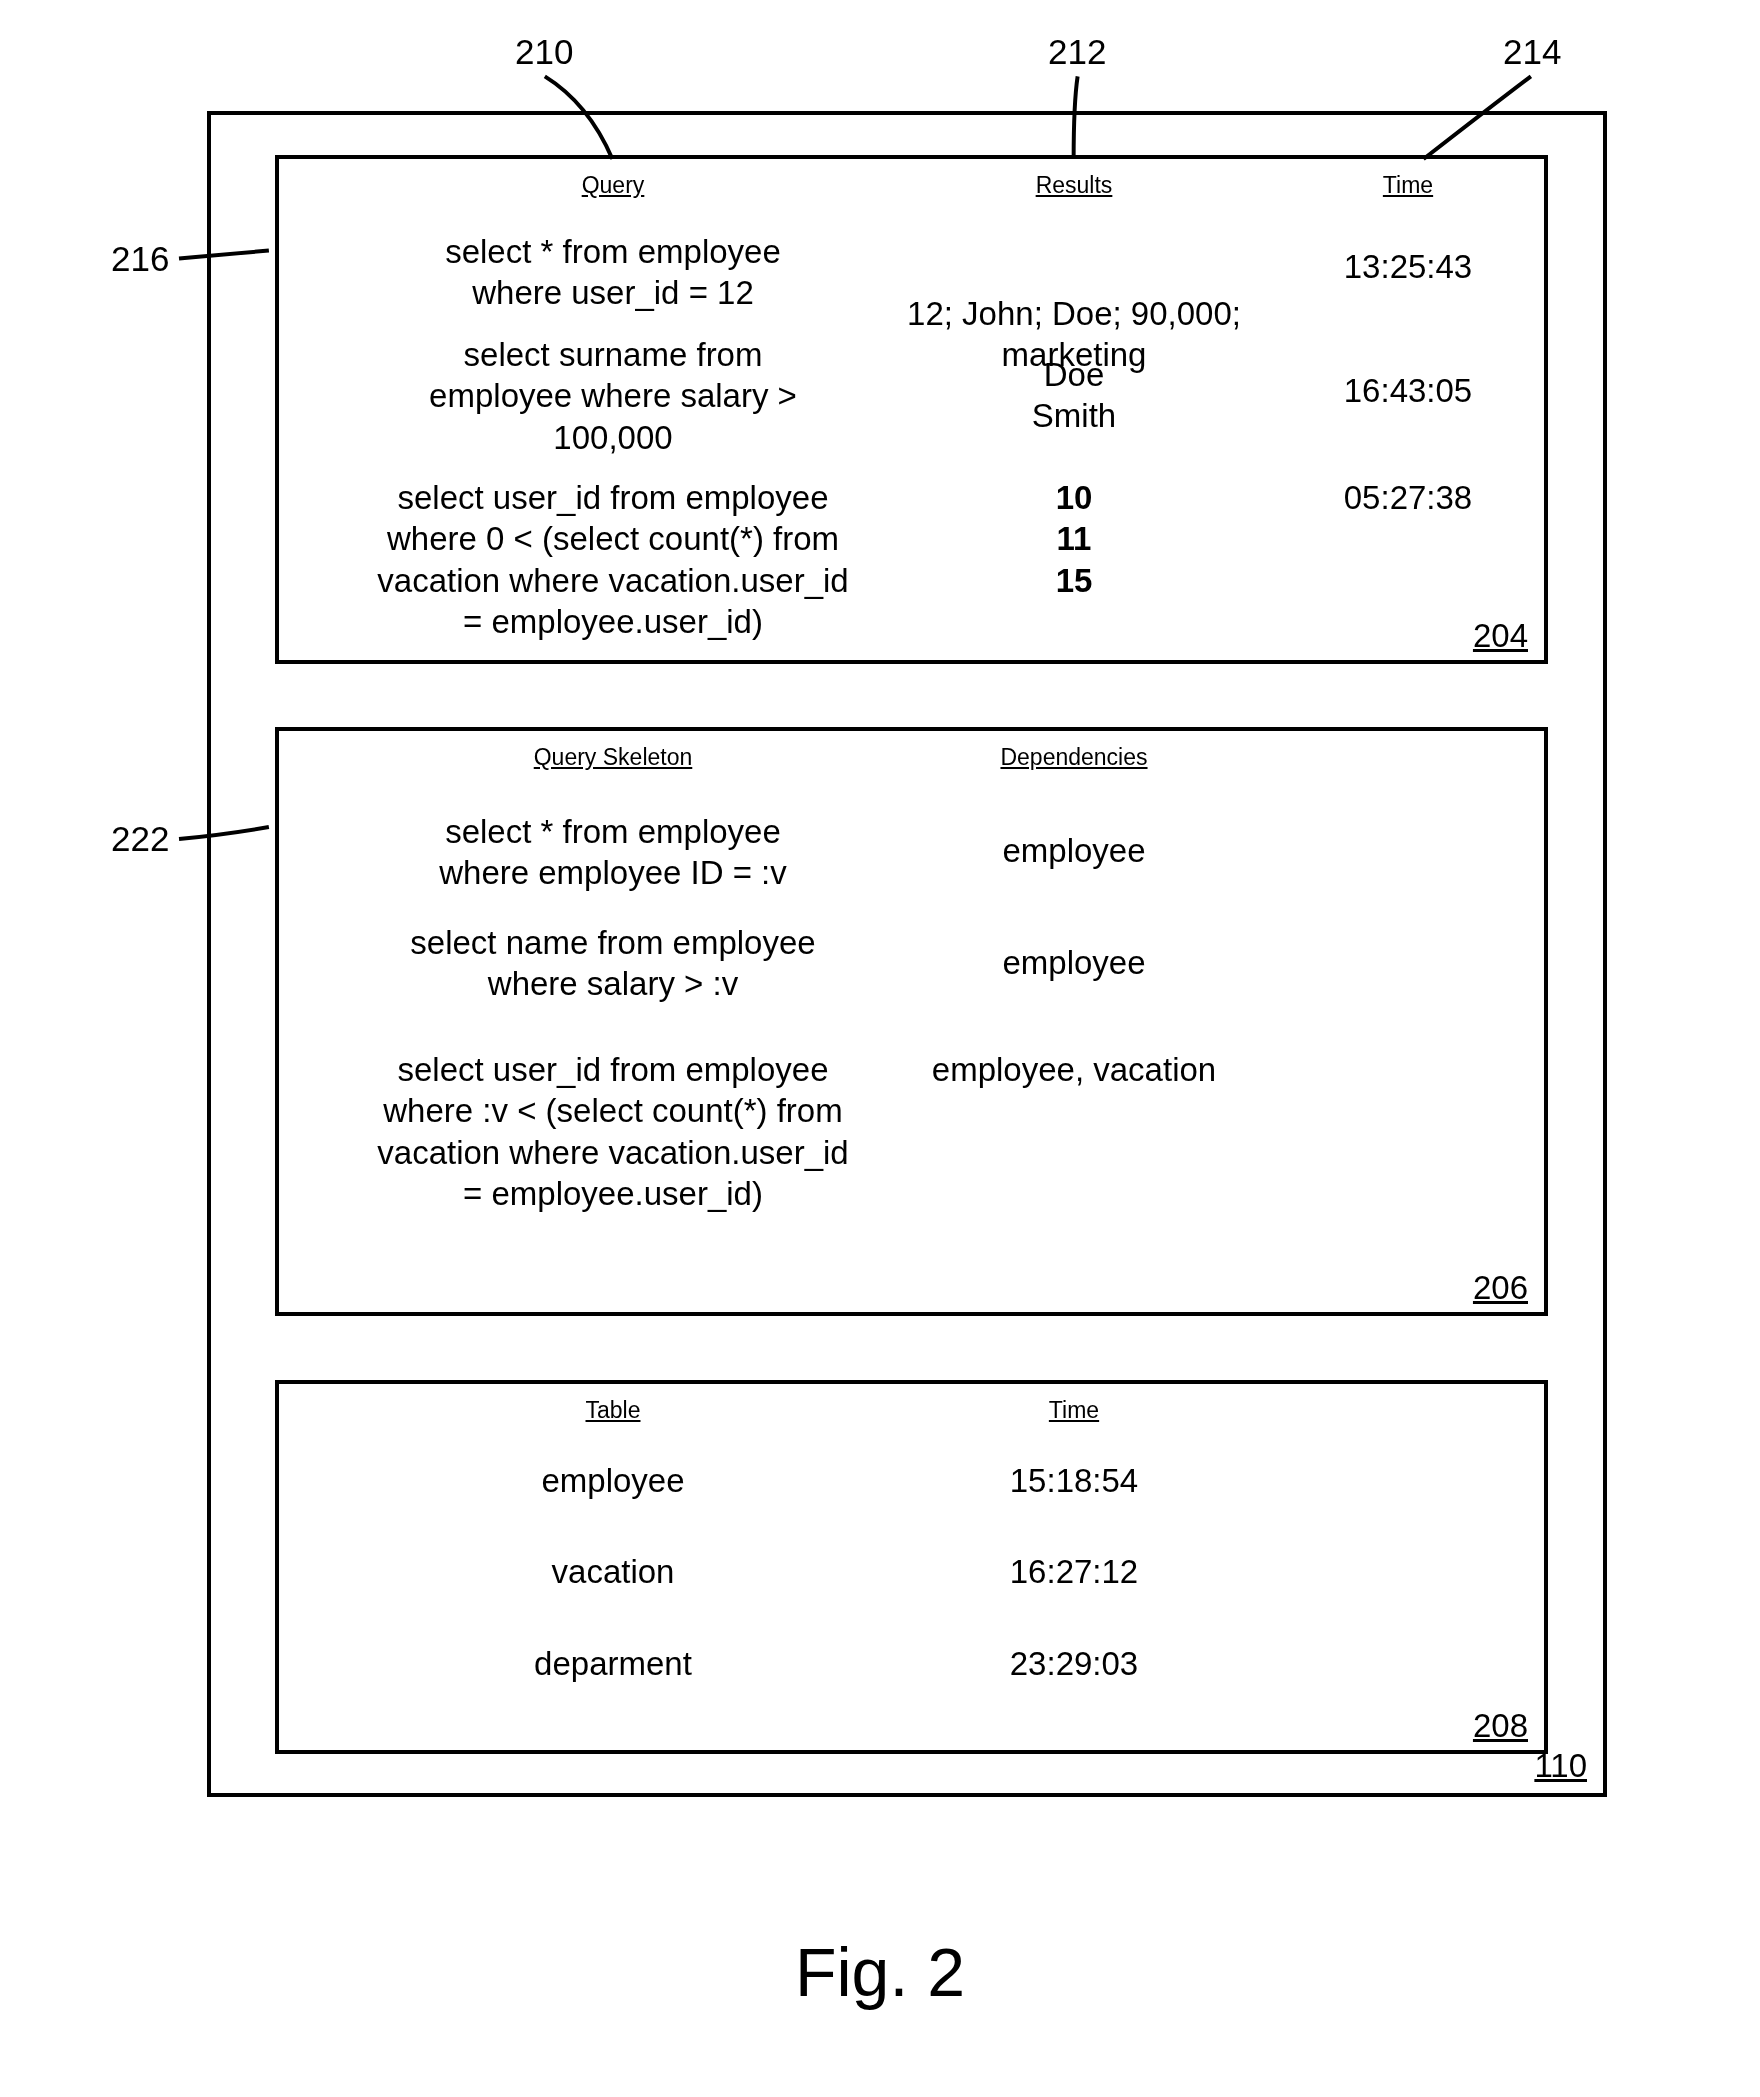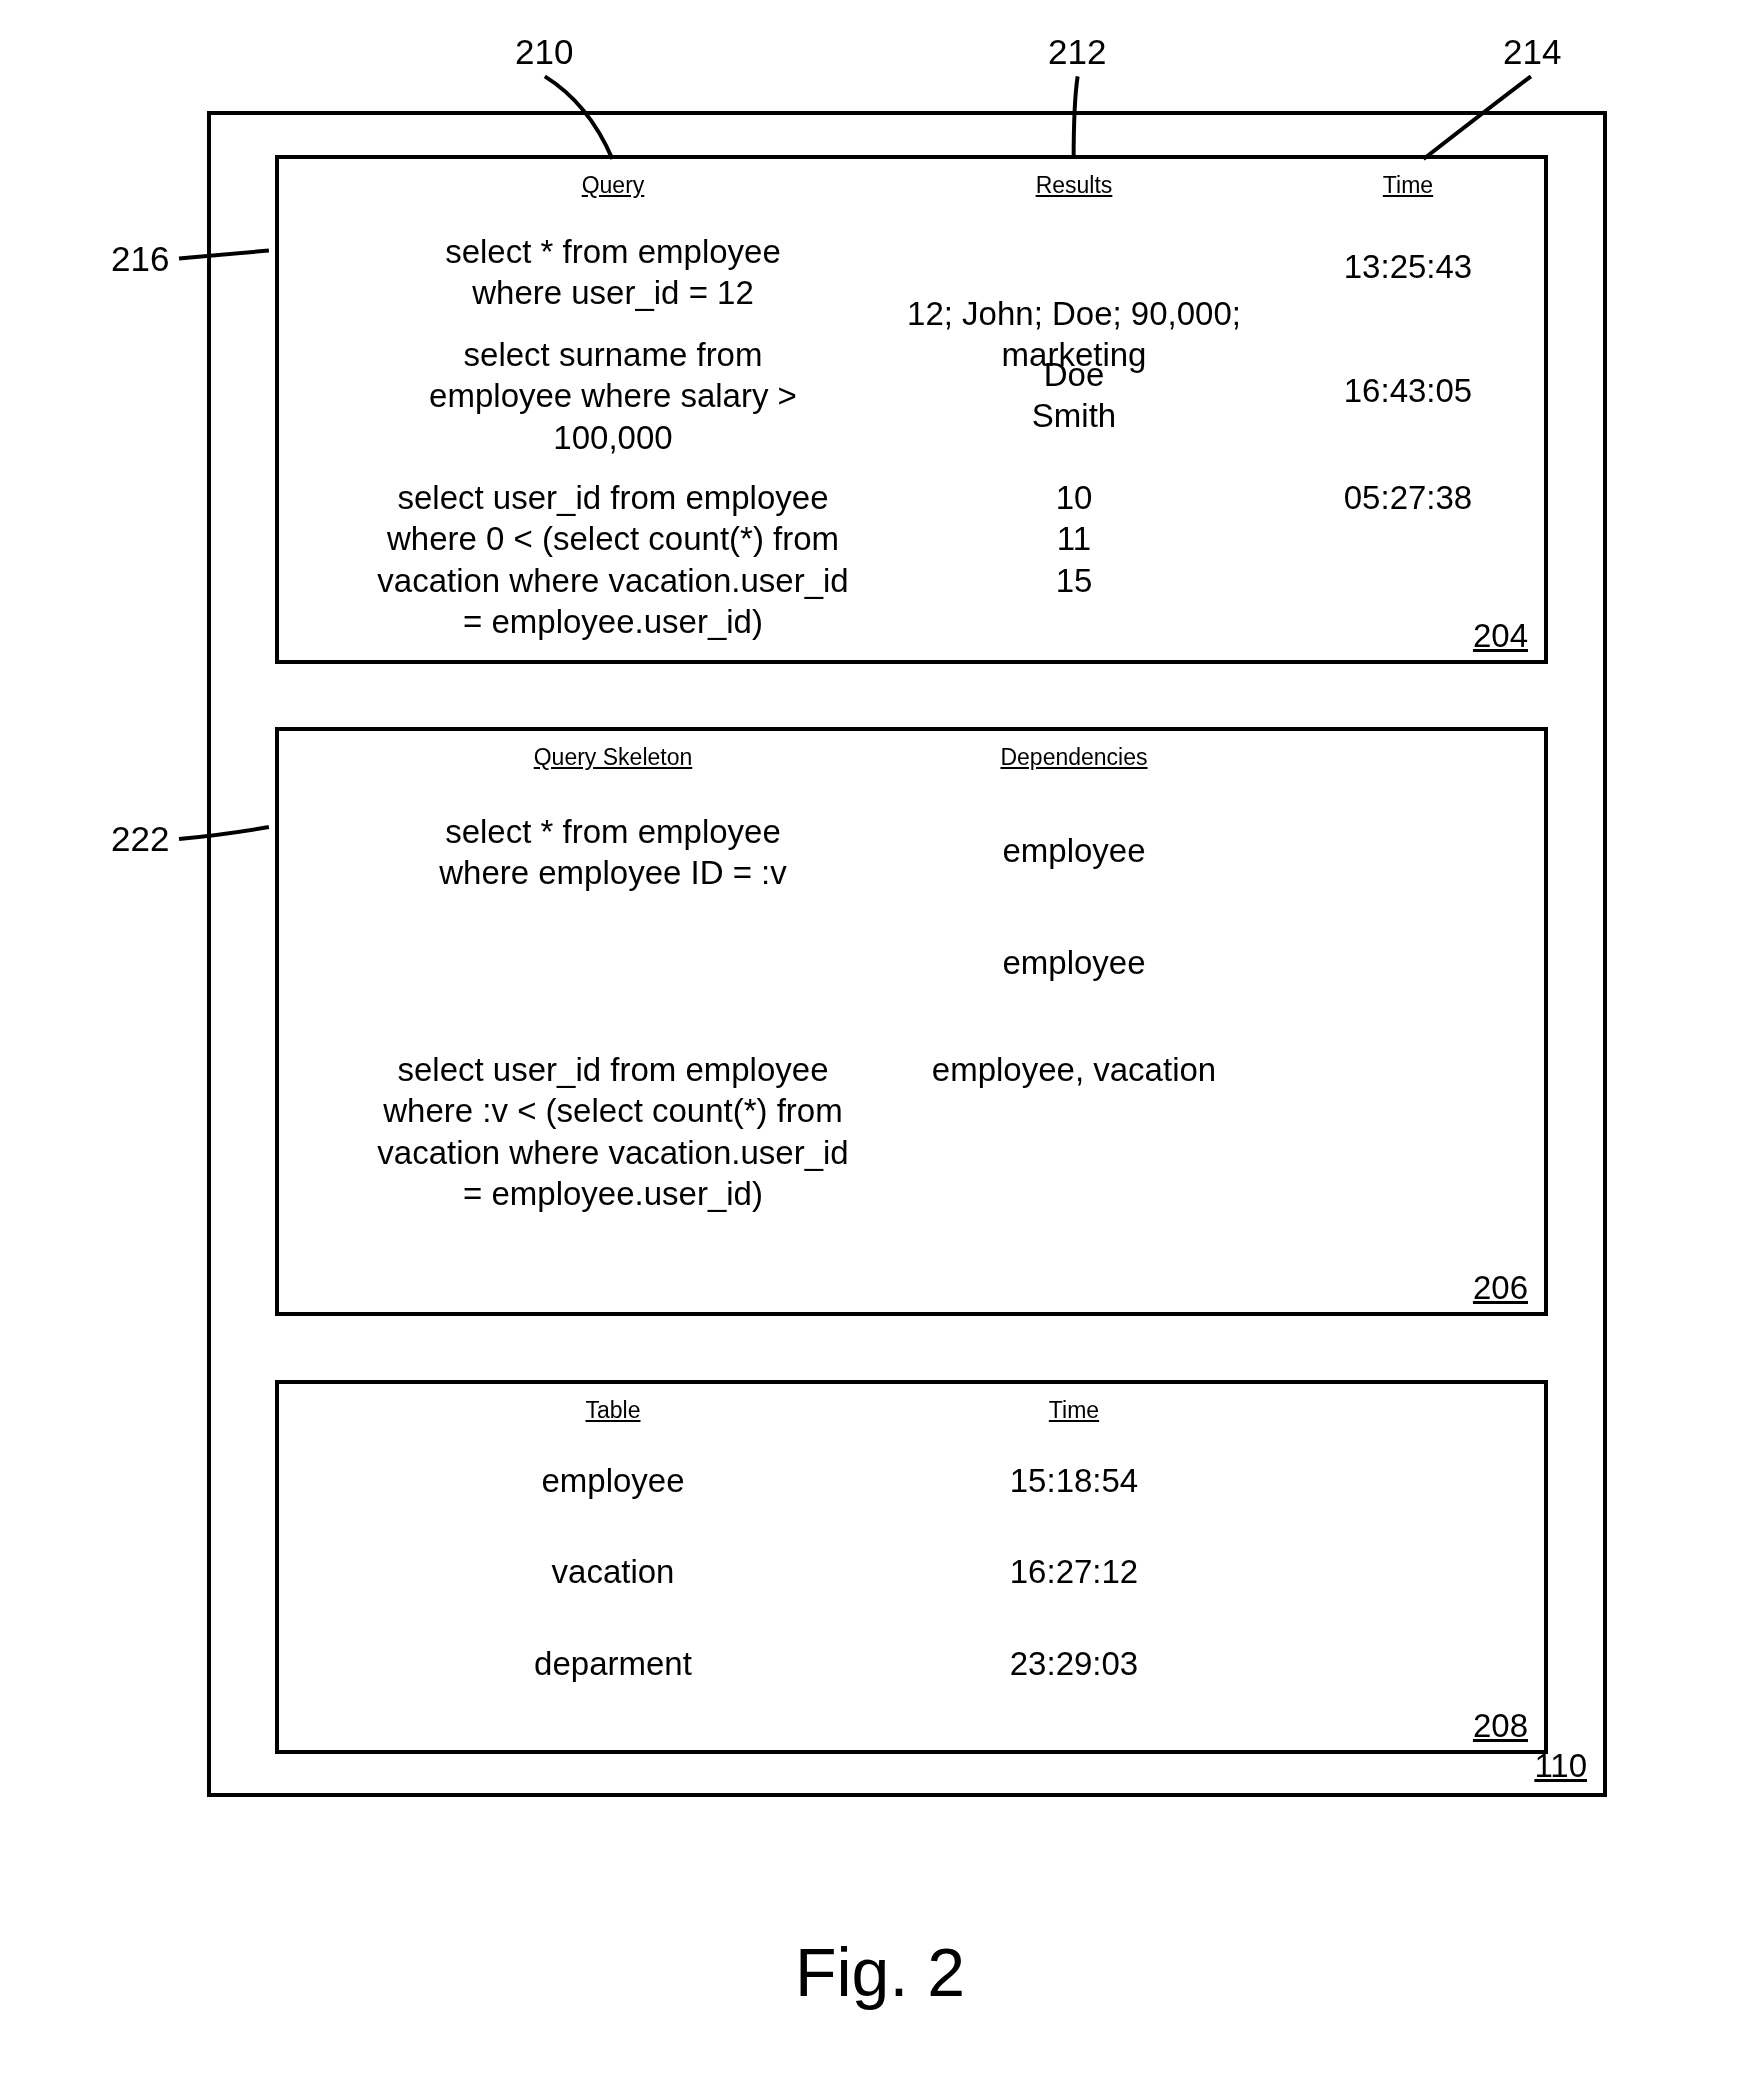--- a/index.html
+++ b/index.html
@@ -121,35 +121,37 @@
 employee where salary &gt;
 100,000</div>
       <div class="cell cResults" style="top:195px;">Doe
 Smith</div>
       <div class="cell cTime" style="top:211px;">16:43:05</div>
 
       <div class="cell cQuery" style="top:318px;">select user_id from employee
 where 0 &lt; (select count(*) from
 vacation where vacation.user_id
 = employee.user_id)</div>
-      <div class="cell cResults" style="top:318px;">10
+      <div class="cell cResults" style="top:318px;font-weight:bold;">10
 11
 15</div>
       <div class="cell cTime" style="top:318px;">05:27:38</div>
     </div>
 
     <div class="inner box206">
       <div class="refnum">206</div>
       <div class="colhead cSkel">Query Skeleton</div>
       <div class="colhead cDeps">Dependencies</div>
 
       <div class="cell cSkel" style="top:80px;">select * from employee
 where employee ID = :v</div>
       <div class="cell cDeps" style="top:99px;">employee</div>
 
+      <div class="cell cSkel" style="top:191px;">select name from employee
+where salary &gt; :v</div>
       <div class="cell cDeps" style="top:211px;">employee</div>
 
       <div class="cell cSkel" style="top:318px;">select user_id from employee
 where :v &lt; (select count(*) from
 vacation where vacation.user_id
 = employee.user_id)</div>
       <div class="cell cDeps" style="top:318px;">employee, vacation</div>
     </div>
 
     <div class="inner box208">

